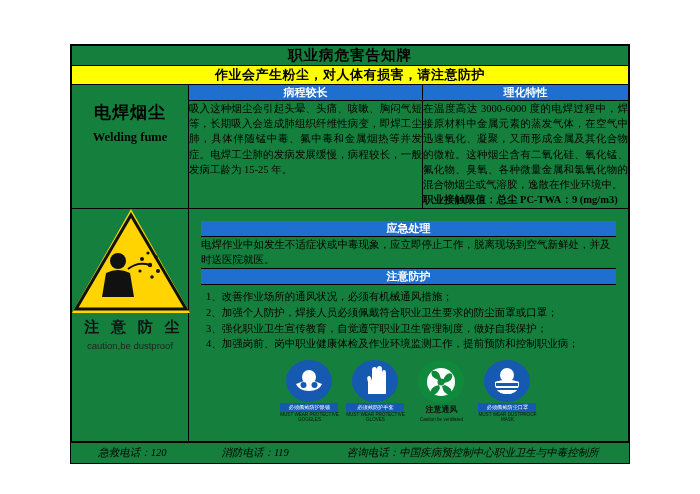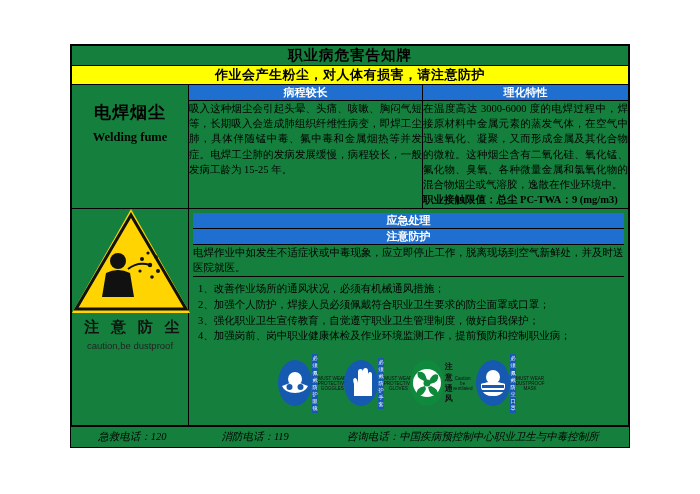--- a/index.html
+++ b/index.html
@@ -139,21 +139,21 @@
   .ppe-row {
     display: flex;
     justify-content: center;
     gap: 4px;
     padding: 6px 0 7px 0;
   }
   .ppe {
     width: 62px;
     height: 62px;
     display: flex;
-    flex-direction: row;
+    flex-direction: column;
     align-items: center;
     justify-content: flex-start;
   }
   .ppe .circle {
     width: 46px;
     height: 46px;
     border-radius: 50%;
     background: #1559b0;
     display: flex;
     align-items: center;
@@ -246,31 +246,31 @@
               <circle cx="58" cy="8" r="1.8" fill="#111"></circle>
               <circle cx="50" cy="4" r="1.6" fill="#111"></circle>
               <circle cx="60" cy="22" r="2" fill="#111"></circle>
               <circle cx="42" cy="22" r="1.6" fill="#111"></circle>
               <circle cx="54" cy="28" r="1.8" fill="#111"></circle>
             </svg>
           </div>
           <div class="dust-cn">注 意 防 尘</div>
           <div class="dust-en">caution,be dustproof</div>
         </td>
-        <td colspan="2" style="padding:4px;">
+        <td colspan="2" style="padding:12px;">
           <table class="main" style="border:none;">
             <tbody>
               <tr>
                 <td class="hdr-blue" style="border-top:none;border-left:none;border-right:none;">应急处理</td>
               </tr>
               <tr>
-                <td class="hdr-blue" style="border-left:none;border-right:none;">注意防护</td>
+                <td class="resp-text" style="border-left:none;border-right:none;">电焊作业中如发生不适症状或中毒现象，应立即停止工作，脱离现场到空气新鲜处，并及时送医院就医。</td>
               </tr>
               <tr>
-                <td class="resp-text" style="border-left:none;border-right:none;">电焊作业中如发生不适症状或中毒现象，应立即停止工作，脱离现场到空气新鲜处，并及时送医院就医。</td>
+                <td class="hdr-blue" style="border-left:none;border-right:none;">注意防护</td>
               </tr>
               <tr>
                 <td style="border:none;">
                   <div class="prot-text">
                     <div>1、改善作业场所的通风状况，必须有机械通风措施；</div>
                     <div>2、加强个人防护，焊接人员必须佩戴符合职业卫生要求的防尘面罩或口罩；</div>
                     <div>3、强化职业卫生宣传教育，自觉遵守职业卫生管理制度，做好自我保护；</div>
                     <div>4、加强岗前、岗中职业健康体检及作业环境监测工作，提前预防和控制职业病；</div>
                   </div>
                   <div class="ppe-row">

